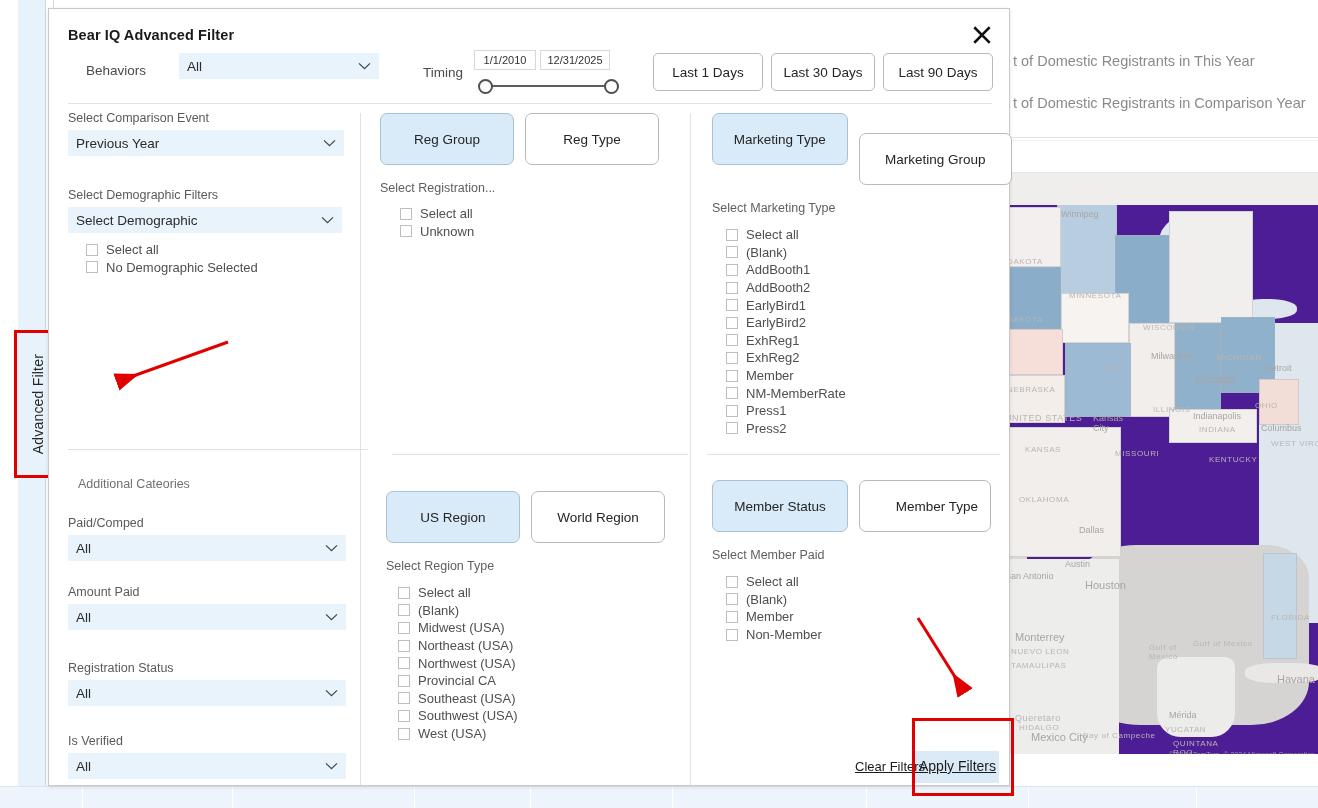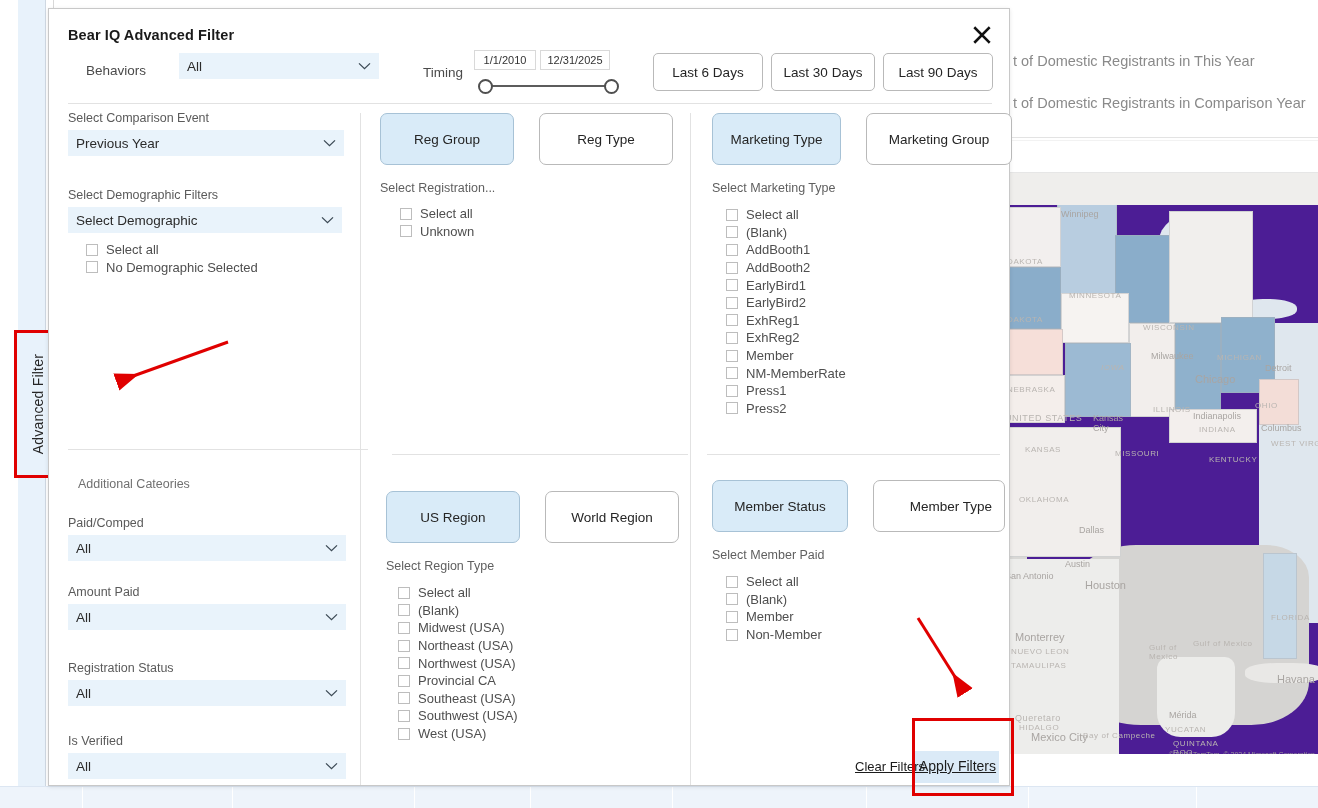--- a/index.html
+++ b/index.html
@@ -142,21 +142,21 @@
   .cb-box {
     width: 12px; height: 12px; border: 1px solid #bdbdbd; background: #ffffff;
     flex: none; margin-right: 8px;
   }
   .cb-label { font-size: 13px; color: #4f4f4f; white-space: nowrap; }
 
   .section-rule { height: 1px; background: #e2e2e2; }
   .sub-head { font-size: 12.5px; color: #707070; }
 
   
-  .toggle-pair { display: flex; gap: 25px; }
+  .toggle-pair { display: flex; gap: 11px; }
   .toggle-btn {
     height: 52px; border: 1px solid #b9b9b9; border-radius: 7px; background: #ffffff;
     display: flex; align-items: center; justify-content: center;
     font-size: 13.5px; color: #252525; cursor: pointer;
   }
   .toggle-btn.active { background: #d9ebf8; border-color: #a7c2d6; }
   .group-label { font-size: 12.5px; color: #5f5f5f; margin-top: 14px; }
 
   
   .lnk {
@@ -307,21 +307,21 @@
       <div class="lbl-timing">Timing</div>
 
       <div class="slider-wrap">
         <div class="date-pill" style="left:0px;width:62px;">1/1/2010</div>
         <div class="date-pill" style="left:66px;width:70px;">12/31/2025</div>
         <div class="slider-track"></div>
         <div class="slider-knob" style="left:4px;"></div>
         <div class="slider-knob" style="left:130px;"></div>
       </div>
 
-      <div class="btn-range" style="left:604px;width:110px;">Last 6 Days</div>
+      <div class="btn-range" style="left:604px;width:110px;">Last 1 Days</div>
       <div class="btn-range" style="left:722px;width:104px;">Last 30 Days</div>
       <div class="btn-range" style="left:834px;width:110px;">Last 90 Days</div>
     </div>
 
     <div class="hdr-rule"></div>
 
     <div class="col col-left">
 
       <div>
         <div class="field-label">Select Comparison Event</div>
@@ -471,21 +471,21 @@
             <span class="cb-label">West (USA)</span>
           </div>
         </div>
       </div>
     </div>
 
     <div class="col" style="left:663px;top:104px;width:300px;">
 
       <div class="toggle-pair">
         <div class="toggle-btn active" style="width:136px;">Marketing Type</div>
-        <div class="toggle-btn" style="width:154px;">Marketing Group</div>
+        <div class="toggle-btn" style="width:154px;margin-top:20px;">Marketing Group</div>
       </div>
 
       <div class="group-label" style="margin-top:16px;">Select Marketing Type</div>
 
       <div class="cb-list" style="margin-top:11px;padding-left:14px;">
         <div class="cb-row">
           <span class="cb-box"></span>
           <span class="cb-label">Select all</span>
         </div>
         <div class="cb-row">

